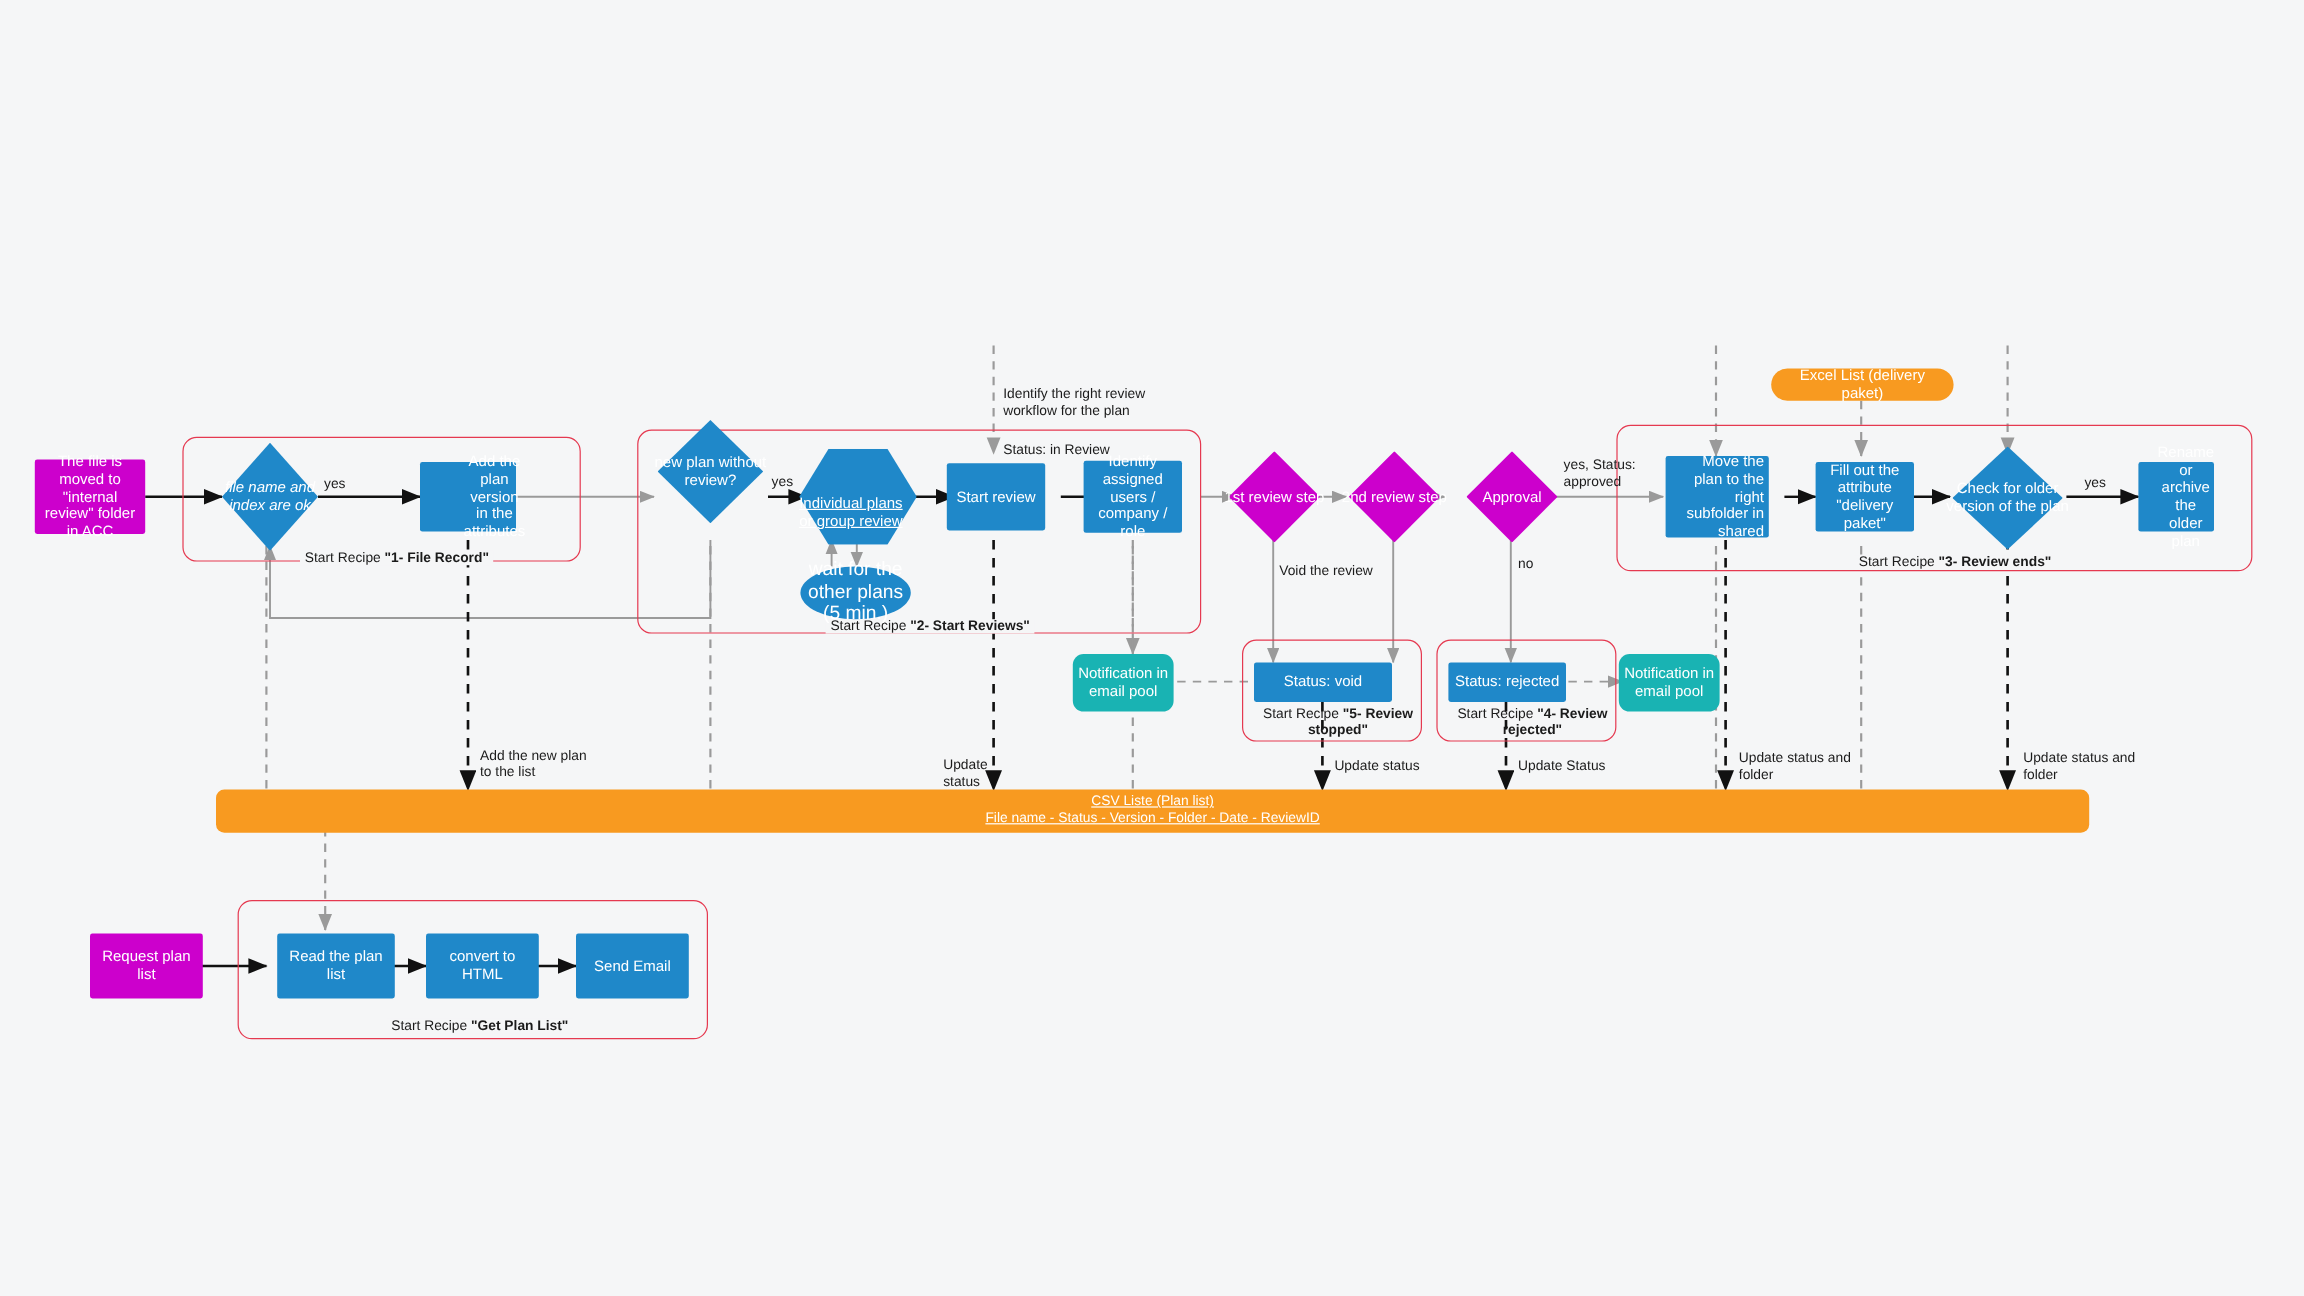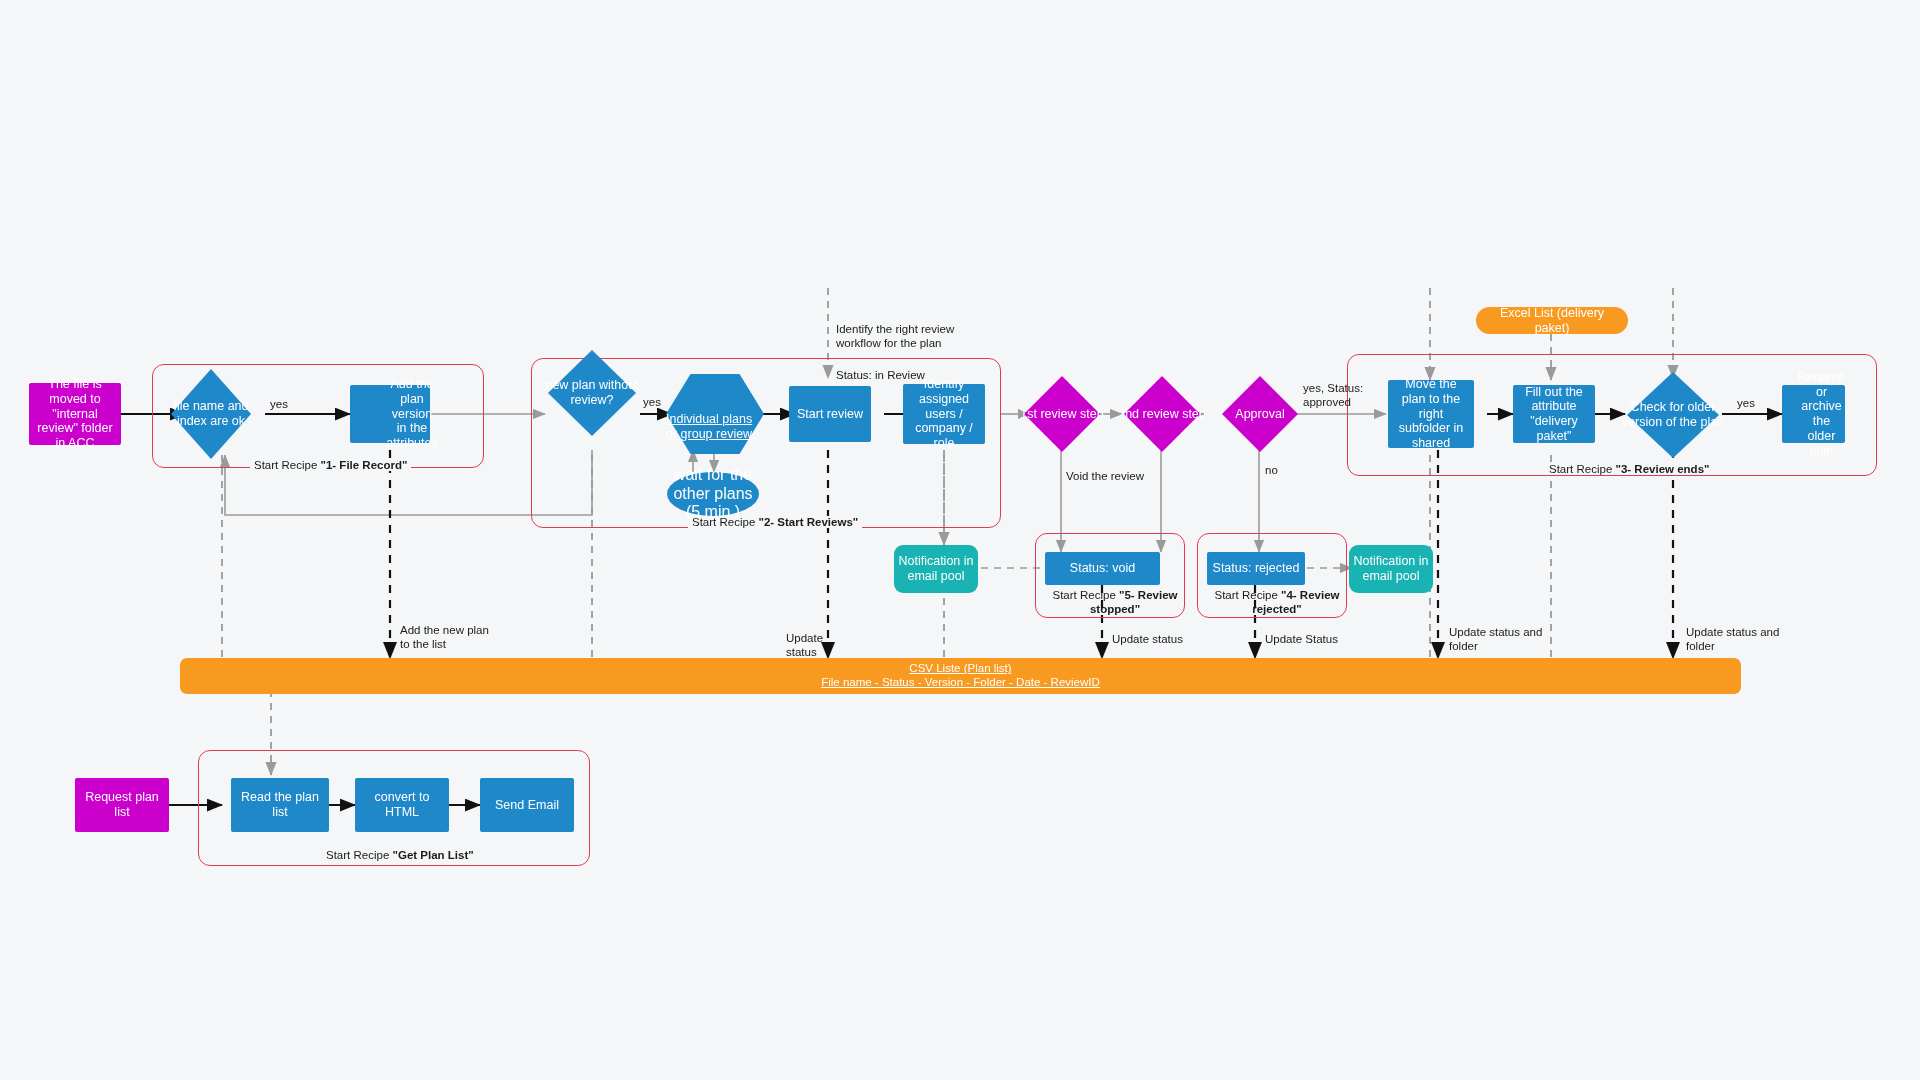--- a/index.html
+++ b/index.html
@@ -200,21 +200,21 @@
 
   <div class="node banner" style="left:180px;top:658px;width:1561px;height:36px;text-decoration:underline;">
     <div>CSV Liste (Plan list)</div>
     <div class="l2">File name - Status - Version - Folder - Date - ReviewID</div>
   </div>
 
   <div class="node pill-orange" style="left:1476px;top:307px;width:152px;height:27px;">Excel List (delivery paket)</div>
 
   <div class="node rect-magenta" style="left:29px;top:383px;width:92px;height:62px;text-align:center;">The file is moved to "internal review" folder in ACC</div>
 
-  <div class="diamond d-blue" style="left:171px;top:369px;width:80px;height:90px;">
+  <div class="diamond d-blue" style="left:185px;top:369px;width:80px;height:90px;font-style:italic;">
     <div class="shape"></div>
     <div class="lbl">file name and index are ok</div>
   </div>
 
   <div class="node rect" style="left:350px;top:385px;width:80px;height:58px;padding-left:48px;">Add the plan version in the attributes</div>
 
   <div class="diamond d-blue" style="left:548px;top:350px;width:88px;height:86px;">
     <div class="shape"></div>
     <div class="lbl">new plan without review?</div>
   </div>
@@ -238,21 +238,21 @@
   <div class="diamond d-magenta" style="left:1124px;top:376px;width:76px;height:76px;">
     <div class="shape"></div>
     <div class="lbl">2nd review step</div>
   </div>
 
   <div class="diamond d-magenta" style="left:1222px;top:376px;width:76px;height:76px;">
     <div class="shape"></div>
     <div class="lbl">Approval</div>
   </div>
 
-  <div class="node rect" style="left:1388px;top:380px;width:86px;height:68px;">Move the plan to the right subfolder in shared</div>
+  <div class="node rect" style="left:1388px;top:380px;width:86px;height:68px;text-align:right;">Move the plan to the right subfolder in shared</div>
 
   <div class="node rect" style="left:1513px;top:385px;width:82px;height:58px;">Fill out the attribute "delivery paket"</div>
 
   <div class="diamond d-blue" style="left:1627px;top:372px;width:92px;height:86px;">
     <div class="shape"></div>
     <div class="lbl">Check for older version of the plan</div>
   </div>
 
   <div class="node rect" style="left:1782px;top:385px;width:63px;height:58px;padding-left:20px;">Rename or archive the older plan</div>
 

